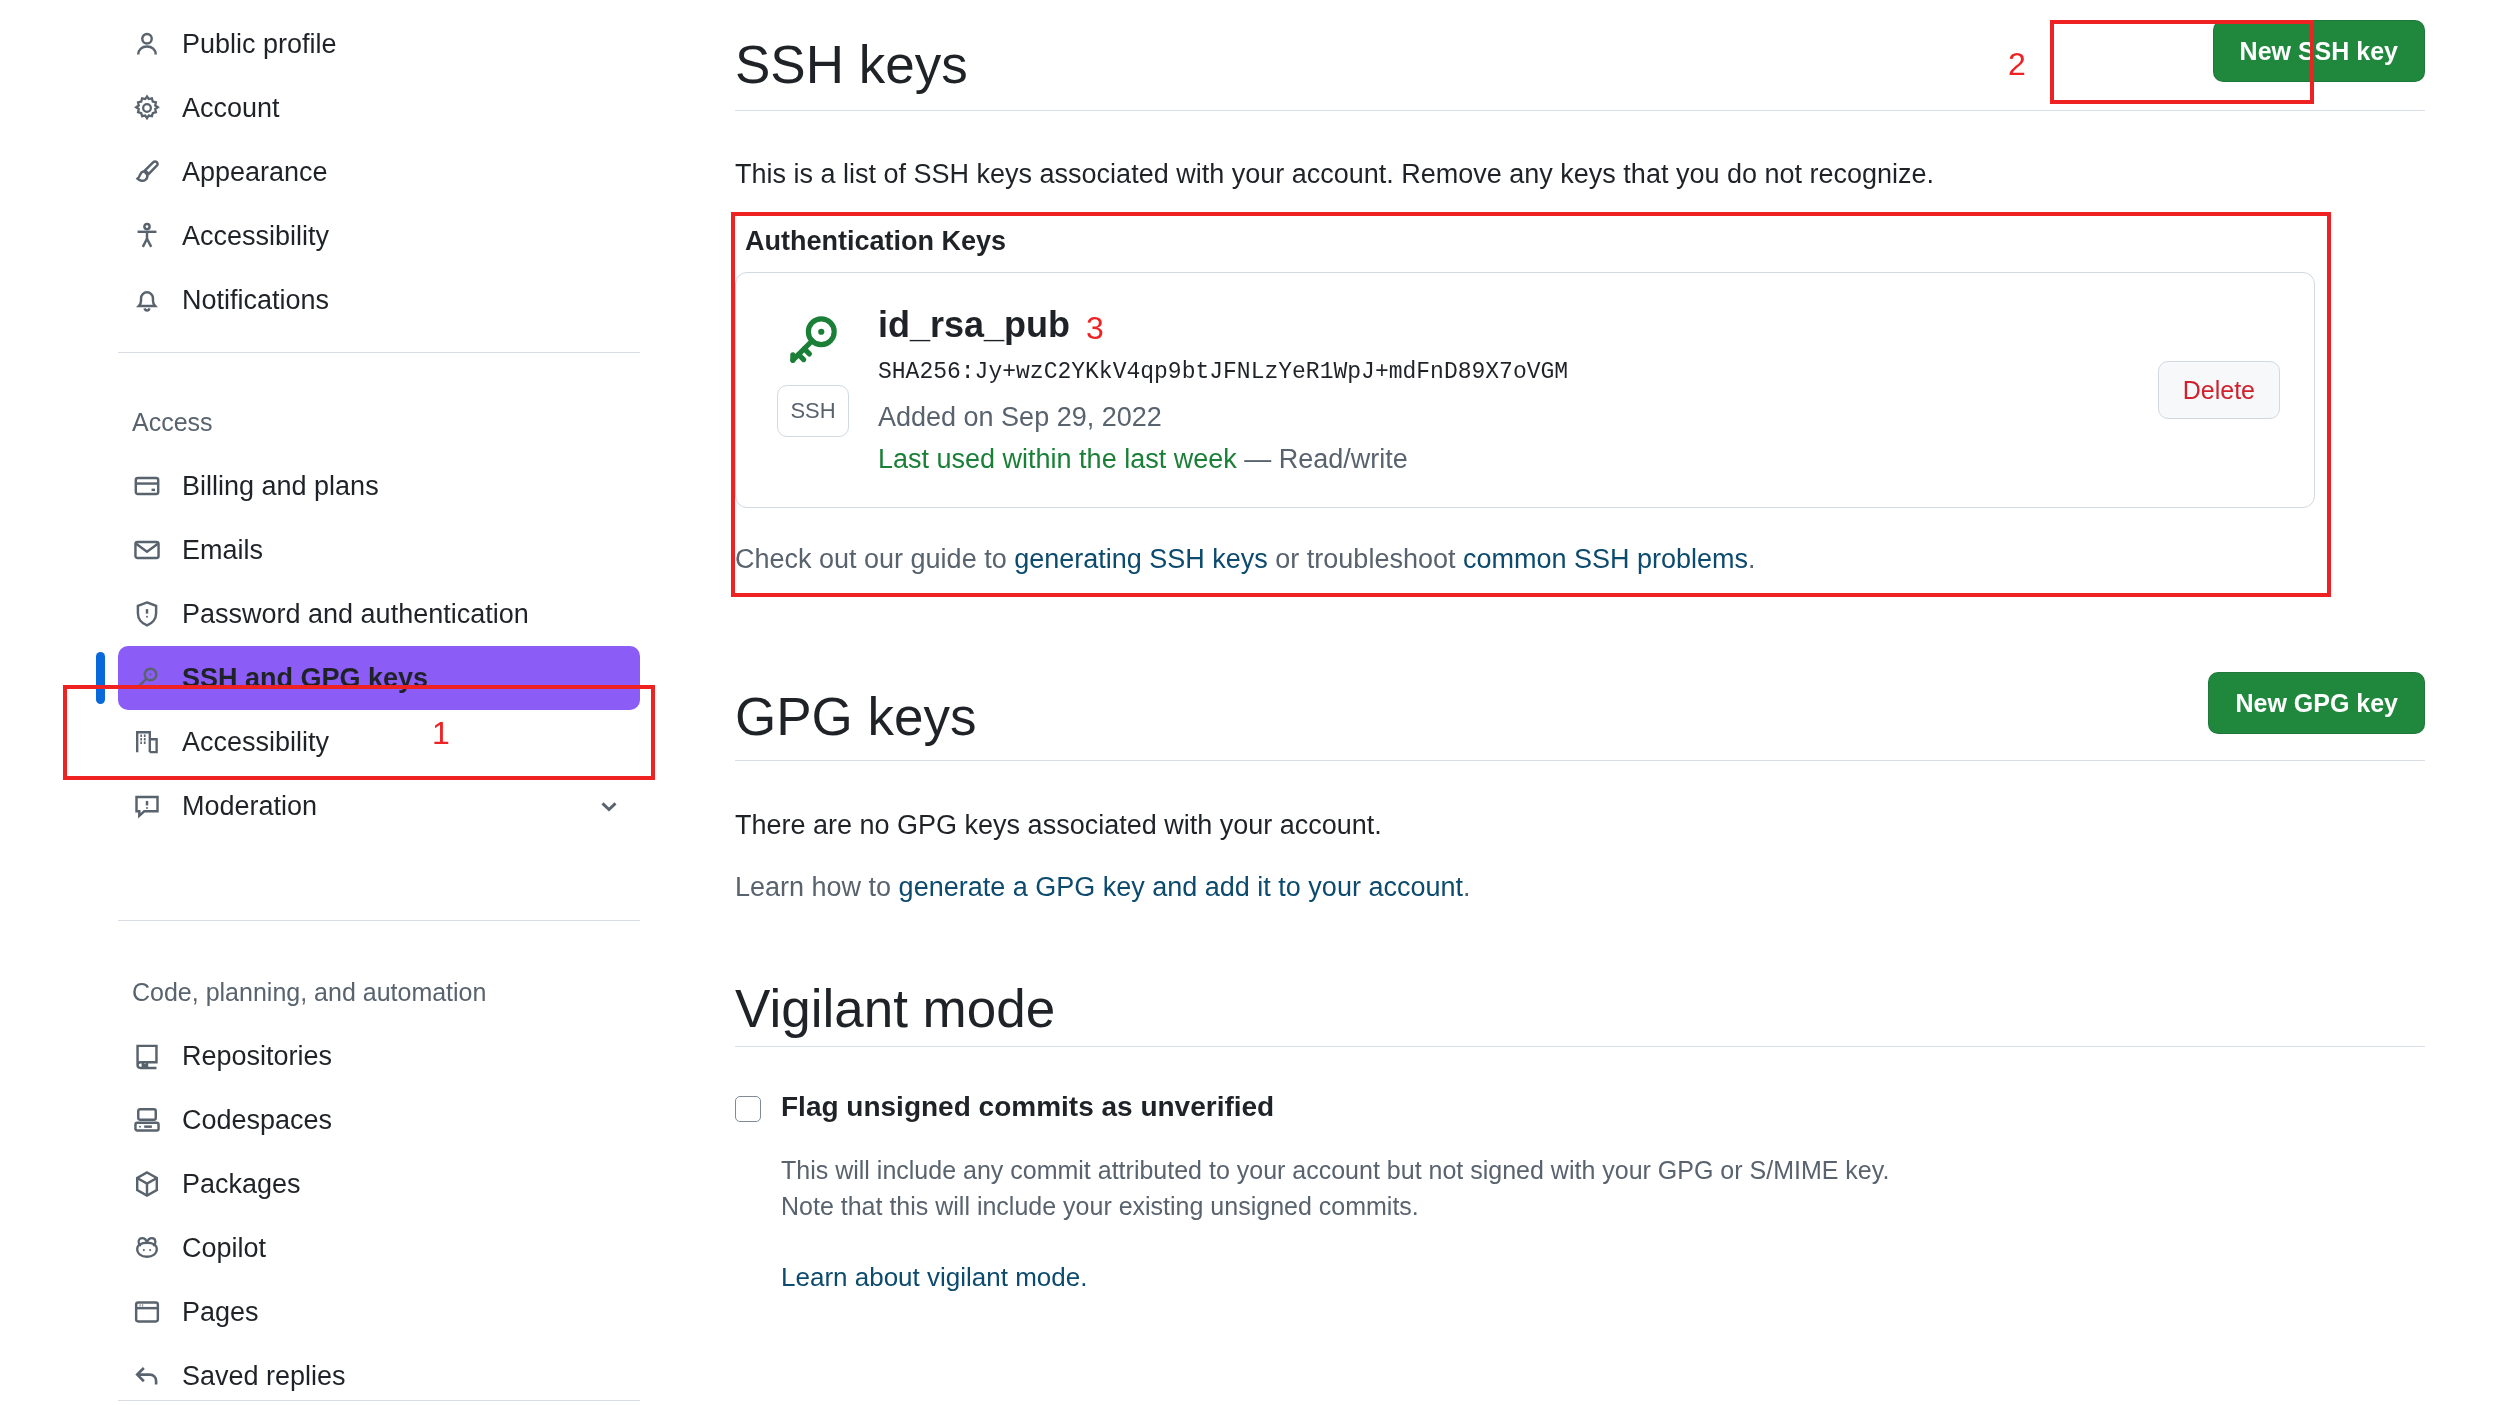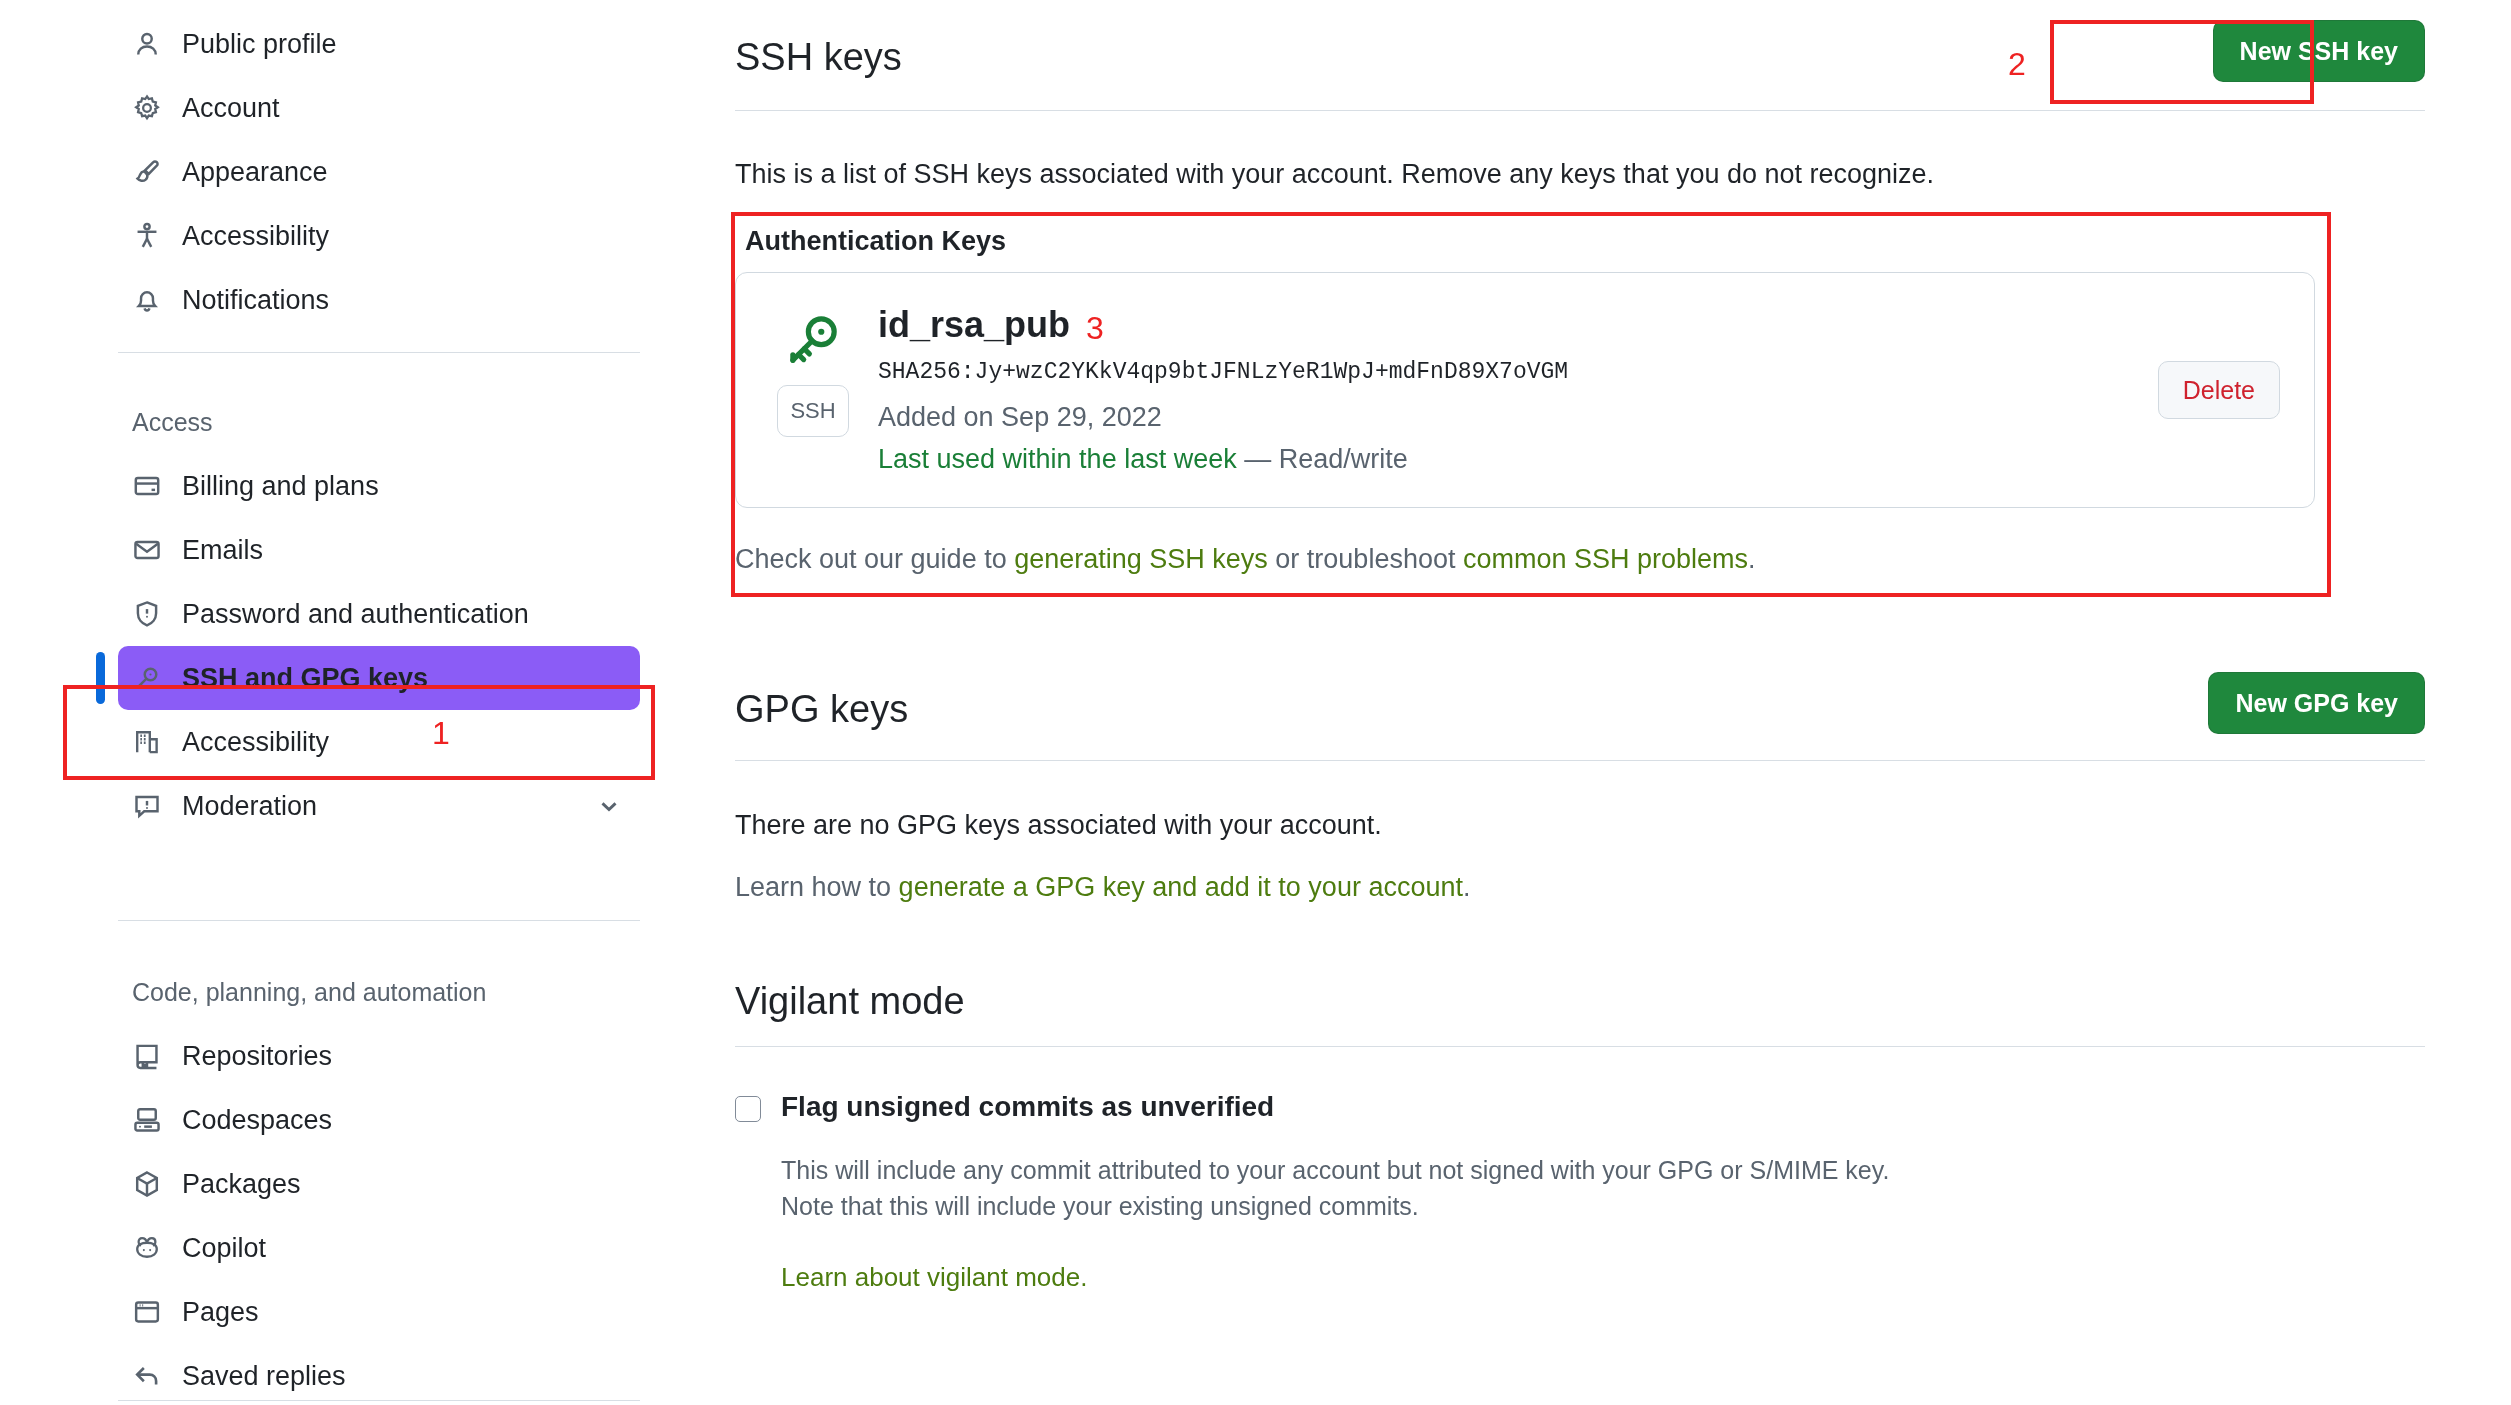--- a/index.html
+++ b/index.html
@@ -79,21 +79,21 @@
     width: 1776px;
     height: 1405px;
   }
   .section-head {
     display: flex;
     align-items: flex-start;
     justify-content: space-between;
     position: relative;
   }
   .section-title {
-    font-size: 38px;
+    font-size: 53px;
     font-weight: normal;
     color: #1f2328;
     line-height: 1;
   }
   .section-rule {
     height: 1px;
     background: #d8dee4;
   }
   .btn-green {
     background: #1f883d;
@@ -107,21 +107,21 @@
     height: 62px;
     cursor: pointer;
     white-space: nowrap;
   }
   .body-text {
     font-size: 27px;
     color: #1f2328;
     line-height: 1.45;
   }
   .muted { color: #59636e; }
-  a.link { color: #4d7c0f; text-decoration: none; cursor: pointer; }
+  a.link { color: #0c4a6e; text-decoration: none; cursor: pointer; }
 
   
   .subsection-title {
     font-size: 27px;
     font-weight: bold;
     color: #1f2328;
     line-height: 1;
   }
   .key-card {
     border: 1px solid #d1d9e0;

